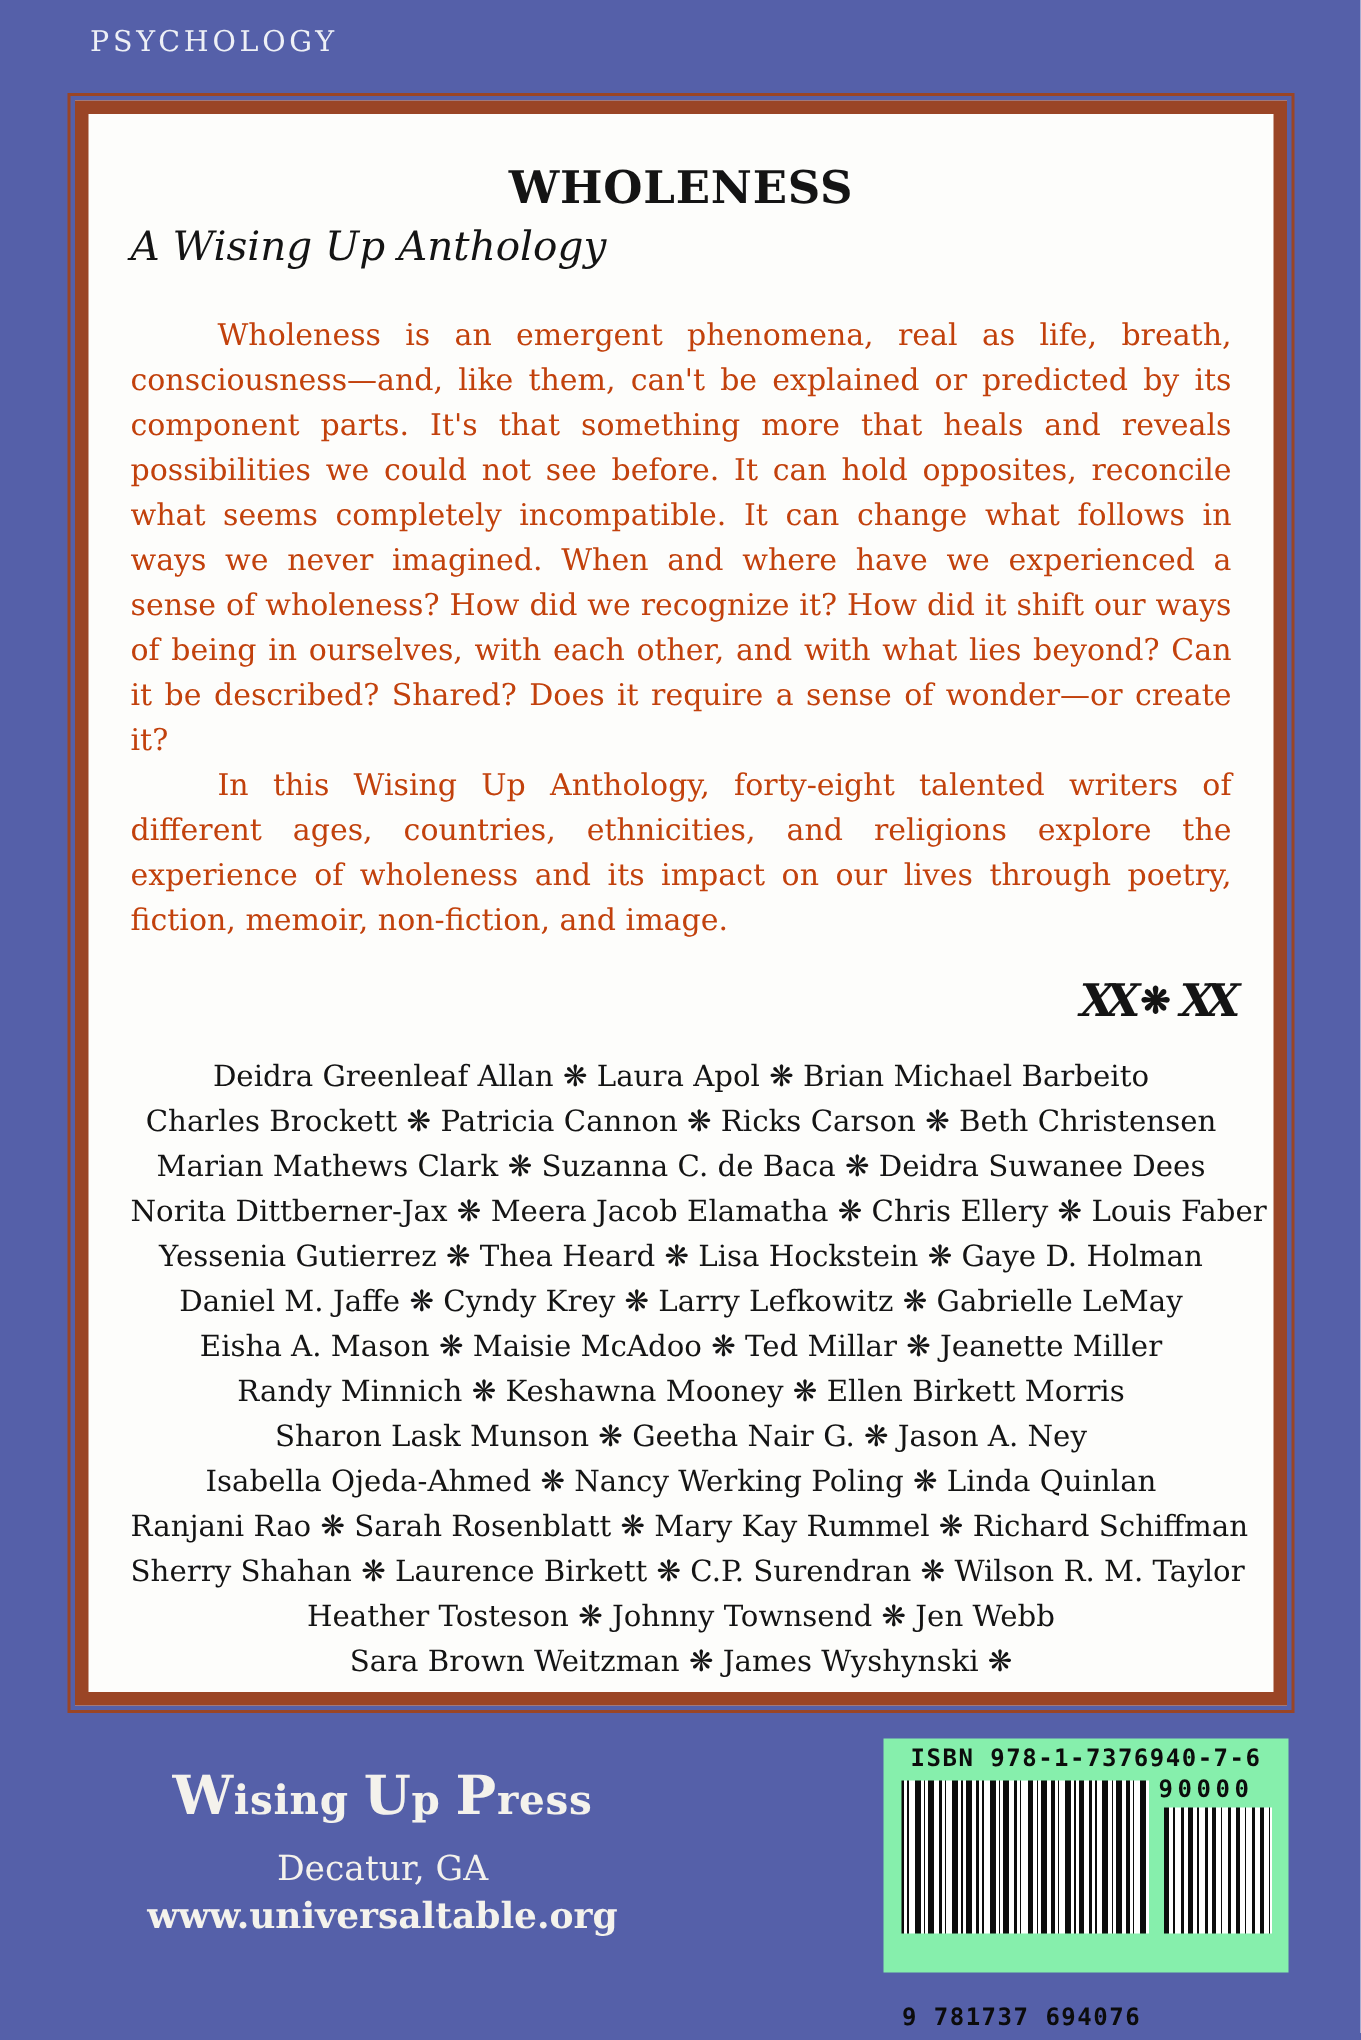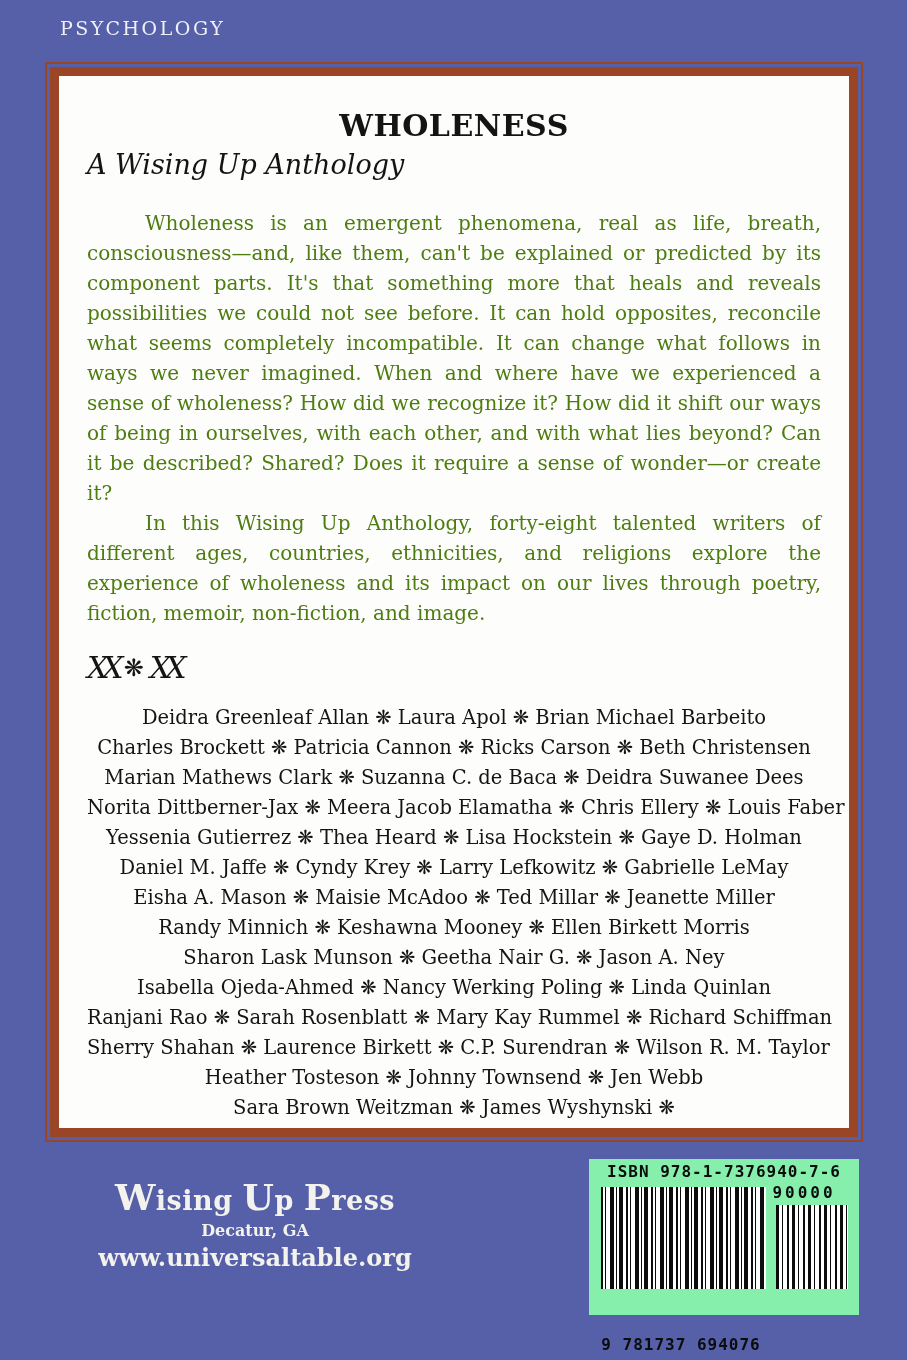--- a/index.html
+++ b/index.html
@@ -37,47 +37,48 @@
     letter-spacing:0.5px;
     margin-top:14px;
   }
   .subtitle{
     text-align:left;
     font-size:27px;font-style:italic;color:#141414;
     margin-top:6px;
   }
   .body-text{
     margin-top:28px;
-    color:#4d7c0f;
+    color:#c2410c;
     font-size:20px;line-height:30px;
     text-align:justify;
   }
   .body-text p{margin:0;text-indent:58px;}
   .ornament{
-    text-align:left;
+    text-align:right;
     font-size:30px;color:#141414;
     margin:22px 0 18px 0;
+    font-weight:bold;
   }
   .ornament .xpair{font-style:italic;letter-spacing:-6px;margin-right:6px;}
   .ornament .xpair.right{margin-left:6px;margin-right:0;}
   .ornament .flower{font-size:24px;vertical-align:2px;}
   .authors{
     text-align:center;color:#141414;
     font-size:19.5px;line-height:30px;
     margin-top:14px;
   }
   .author-line{white-space:nowrap;}
   
   .publisher{
     position:absolute;left:55px;top:1176px;width:400px;
     text-align:center;color:#f4f2ec;
   }
   .pub-name{font-size:27px;font-weight:bold;letter-spacing:0.5px;}
   .pub-name .big-cap{font-size:36px;}
-  .pub-city{font-size:16px;font-weight:bold;margin-top:3px;}
+  .pub-city{font-size:23px;font-weight:normal;margin-top:15px;}
   .pub-site{font-size:24px;font-weight:bold;margin-top:3px;}
   
   .barcode-box{
     position:absolute;left:589px;top:1159px;width:270px;height:156px;
     background:#86efac;
     font-family:"DejaVu Sans Mono","Liberation Mono",monospace;
     color:#0c0c0c;
   }
   .isbn-line{
     text-align:center;font-size:16px;font-weight:bold;

